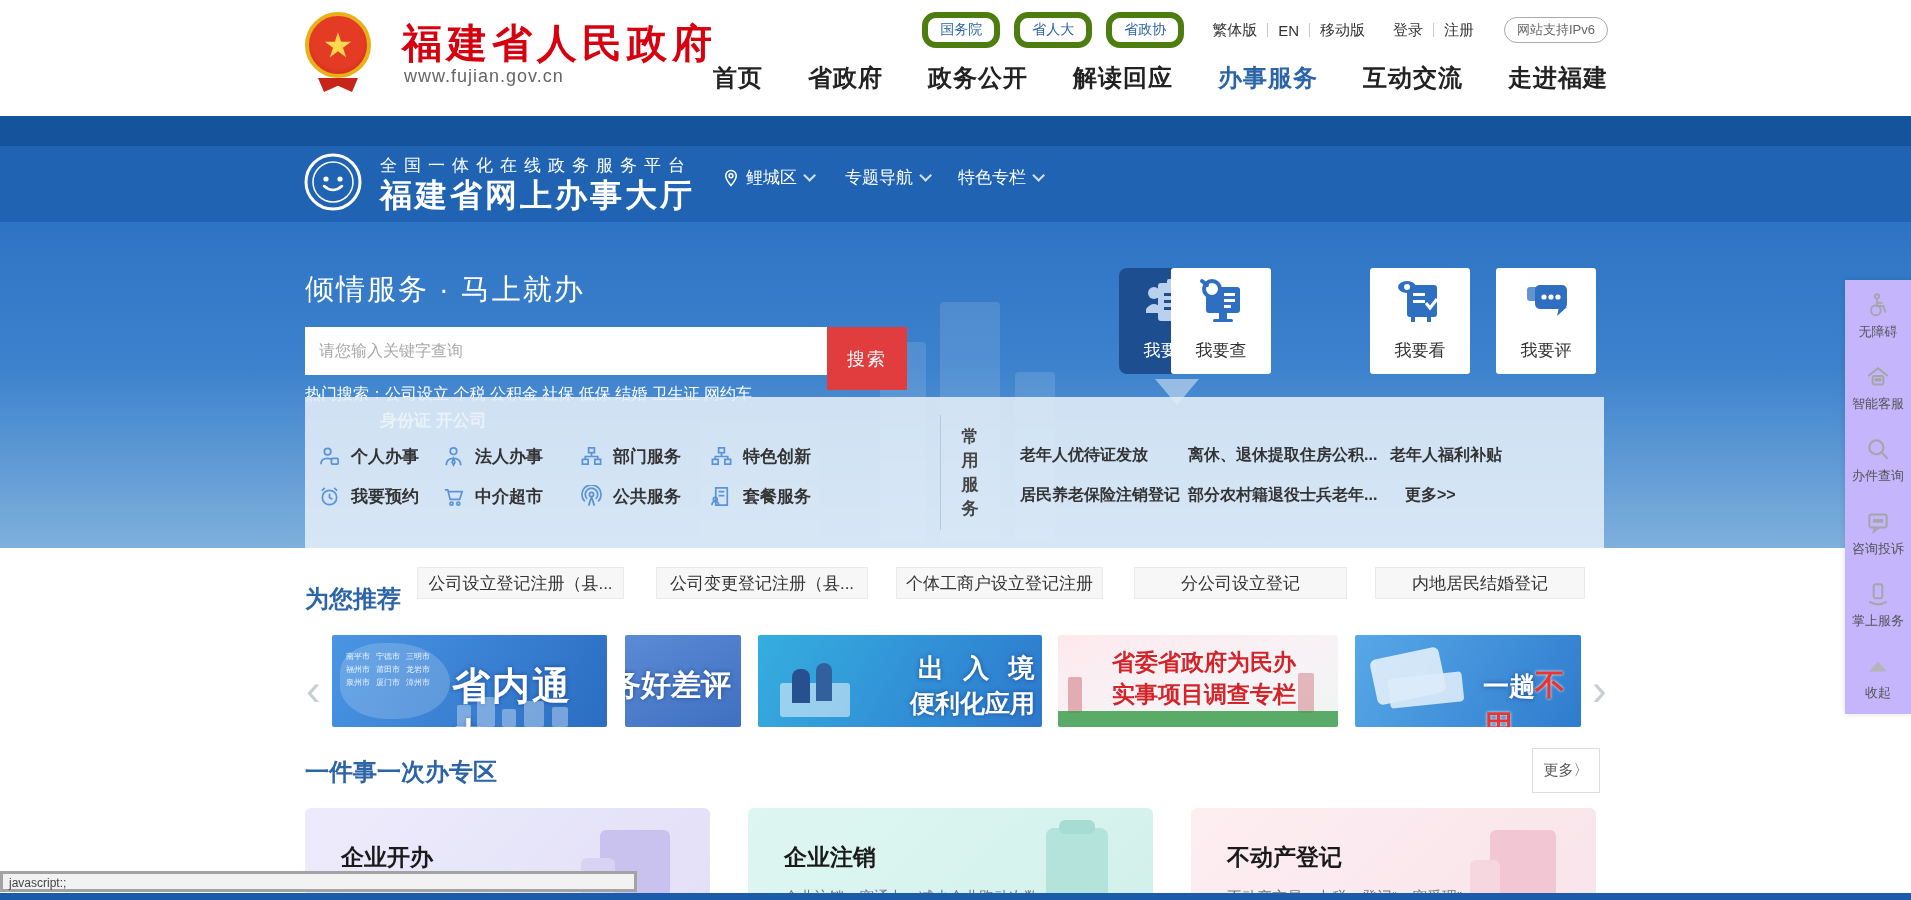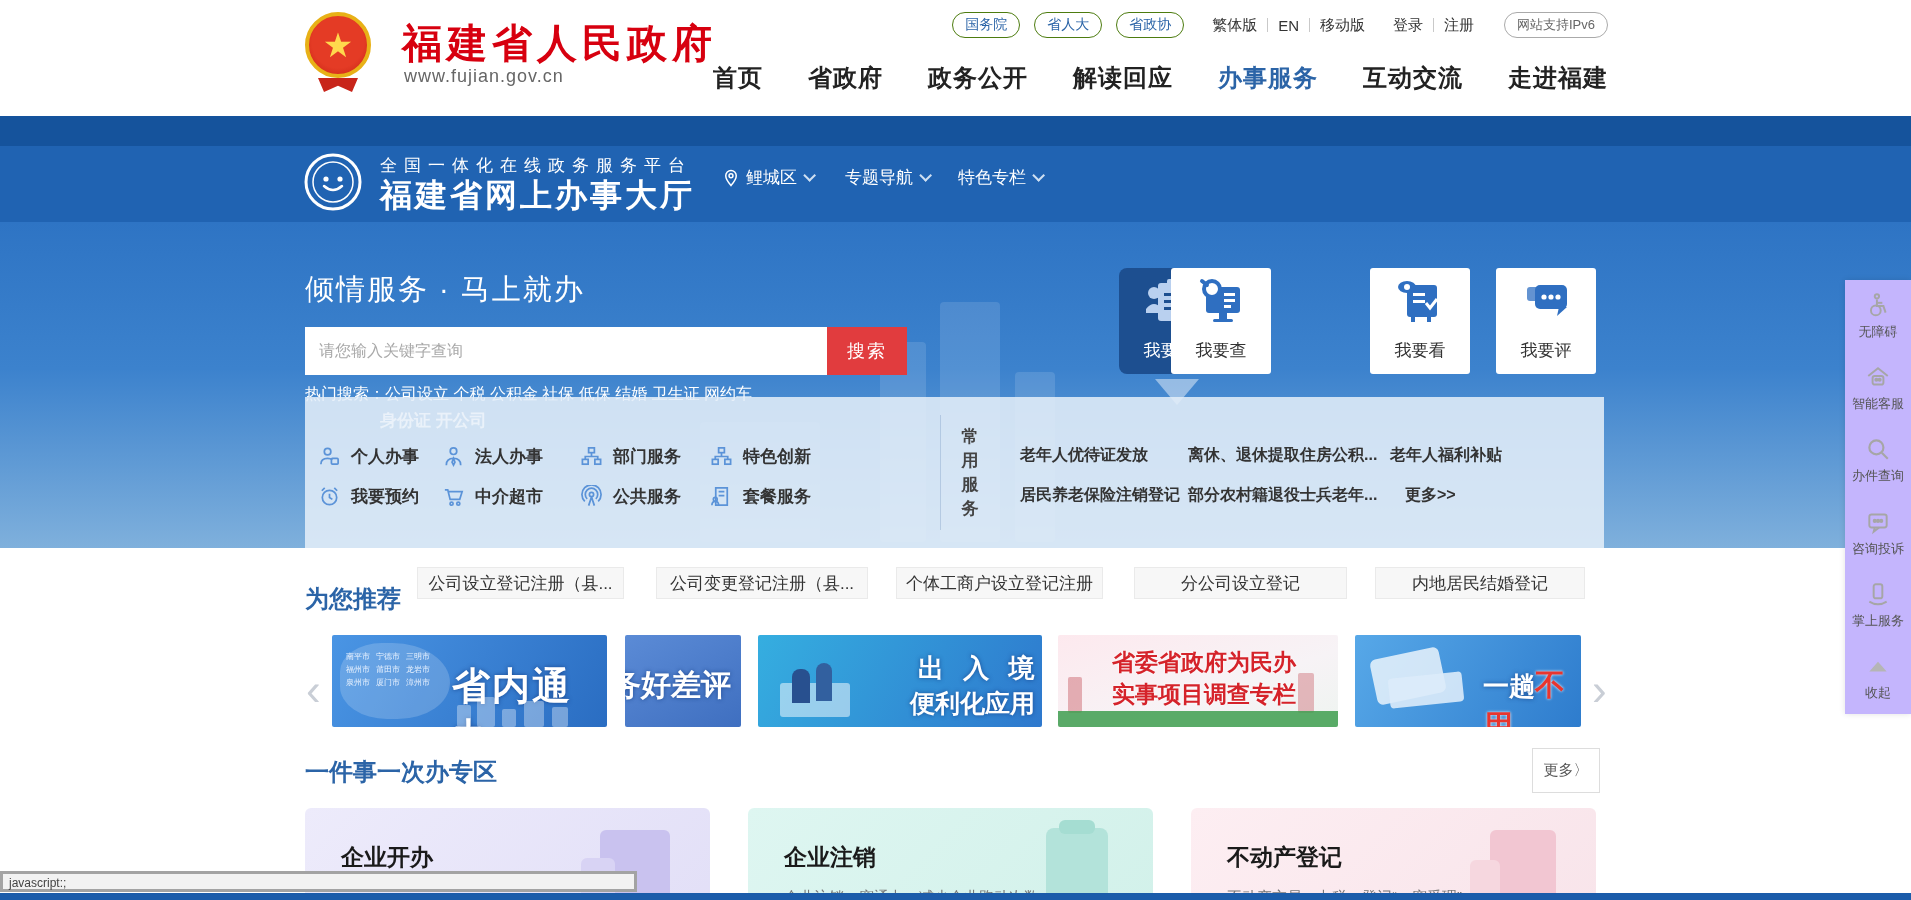--- a/index.html
+++ b/index.html
@@ -12,21 +12,21 @@
             background:radial-gradient(circle at 50% 45%, #e43b25 60%, #c21f12 100%);
             border:4px solid #e8b117; display:flex; align-items:center; justify-content:center; }
   .emblem .star { color:#ffd84d; font-size:34px; line-height:1; }
   .emblem-ribbon { position:absolute; left:318px; top:78px; width:40px; height:14px;
             background:#c8251a; clip-path:polygon(0 0,100% 0,85% 100%,50% 55%,15% 100%); }
   .site-title { position:absolute; left:402px; top:16px; font-size:40px; font-weight:bold;
             color:#d7000f; letter-spacing:5px; font-family:"Liberation Serif", serif; }
   .site-url { position:absolute; left:404px; top:66px; font-size:18px; color:#666; letter-spacing:1px; }
 
   .top-right { position:absolute; right:303px; top:12px; display:flex; align-items:center; gap:14px; }
-  .gov-pill { display:inline-block; padding:3px 12px; border:1px solid #4d7c0f; border-radius:14px;
+  .gov-pill { display:inline-block; padding:3px 12px; border:6px solid #4d7c0f; border-radius:14px;
             color:#2b64a7; font-size:14px; text-decoration:none; background:#fff; }
   .tr-group { display:flex; align-items:center; gap:10px; margin-left:14px; }
   .tr-link { font-size:15px; color:#333; text-decoration:none; }
   .vsep { width:1px; height:14px; background:#c9c9c9; }
   .ipv6-pill { margin-left:16px; padding:3px 12px; border:1px solid #aaa; border-radius:13px;
             color:#666; font-size:13px; text-decoration:none; background:#fff; }
 
   .main-nav { position:absolute; right:303px; top:62px; display:flex; gap:45px; }
   .main-nav a { font-size:24px; font-weight:bold; color:#222; text-decoration:none; letter-spacing:1px; }
   .main-nav a.active { color:#2b64a7; }
@@ -46,21 +46,21 @@
   .hero { position:absolute; left:0; top:222px; width:1911px; height:326px;
           background:linear-gradient(180deg,#2e74c4 0%, #3c82cd 45%, #7fb0dc 100%); }
   .deco { position:absolute; background:rgba(255,255,255,0.12); border-radius:4px; }
   .arrow-deco { position:absolute; left:1155px; top:157px; width:0; height:0;
           border-left:22px solid transparent; border-right:22px solid transparent;
           border-top:26px solid rgba(255,255,255,0.45); }
   .slogan { position:absolute; left:305px; top:48px; color:#fff; font-size:29px; letter-spacing:2px; }
   .search-input { position:absolute; left:305px; top:105px; width:522px; height:48px; border:none;
           padding:0 14px; font-size:16px; color:#333; outline:none; }
   .search-input::placeholder { color:#a9a9a9; }
-  .search-btn { position:absolute; left:827px; top:105px; width:80px; height:48px; background:#e13c3e;
+  .search-btn { position:absolute; left:827px; top:105px; width:80px; height:63px; background:#e13c3e;
           color:#fff; border:none; font-size:18px; letter-spacing:2px; cursor:pointer; }
   .hot-search { position:absolute; left:305px; top:162px; color:#fff; font-size:16px; z-index:1; white-space:nowrap; }
 
   .big-btn { position:absolute; top:46px; width:100px; height:106px; background:#fff; border-radius:3px;
           display:flex; flex-direction:column; align-items:center; justify-content:flex-end;
           padding-bottom:12px; cursor:pointer; color:#2f6fc1; }
   .big-btn .bb-label { font-size:17px; color:#333; margin-top:8px; }
   .big-btn.active { background:#1d4f90; color:#b9d0ef; }
   .big-btn.active .bb-label { color:#fff; }
   .big-btn svg { width:54px; height:54px; margin-bottom:2px; }

